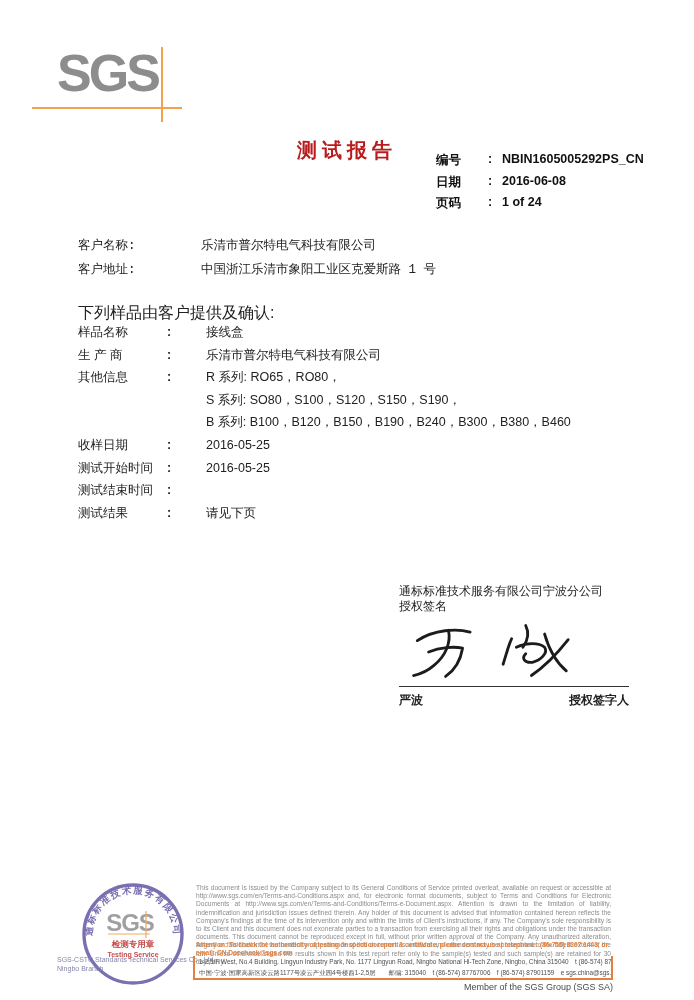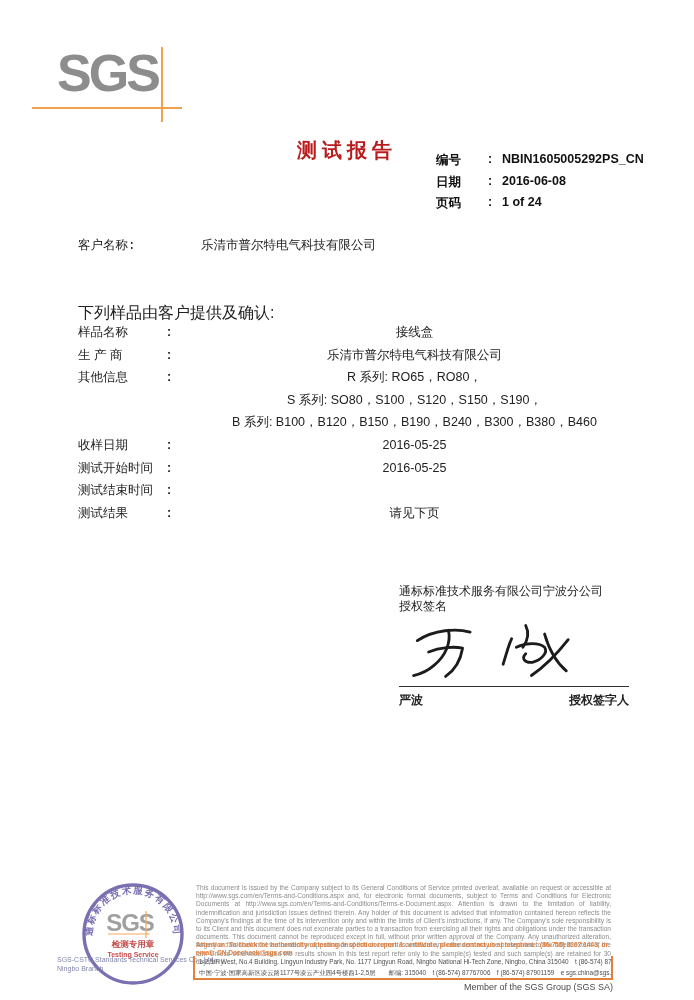--- a/index.html
+++ b/index.html
@@ -29,21 +29,21 @@
   .client { position:absolute; left:78px; top:237px; }
   .client-row { display:flex; height:24px; font-size:12.5px;font-family:Liberation Mono, monospace; }
   .client-label { width:123px; }
 
   
   .intro { position:absolute; left:78px; top:303px; font-size:16px; }
   .sample { position:absolute; left:78px; top:321px; width:545px; }
   .srow { display:flex; font-size:12.5px; line-height:22.6px; }
   .slabel { width:89px; }
   .scolon { width:39px; font-weight:bold; }
-  .svalue { flex:1;text-align:center; }
+  .svalue { flex:1; }
 
   
   .sig { position:absolute; left:399px; top:584px; width:230px; font-size:12px; color:#222; }
   .sig-company { line-height:15px; }
   .sig-label { line-height:15px; }
   .sig-image { display:block; margin:4px 0 0 6px; }
   .sig-line { border-top:1.5px solid #333; margin-top:2px; }
   .sig-names { display:flex; justify-content:space-between; font-size:12px; margin-top:5px;font-weight:bold; }
 
   
@@ -91,20 +91,24 @@
       <span class="meta-label">页码</span>
       <span class="meta-colon">:</span>
       <span class="meta-value">1 of 24</span>
     </div>
   </div>
 
   <div class="client">
     <div class="client-row">
       <span class="client-label">客户名称:</span>
       <span>乐清市普尔特电气科技有限公司</span>
+    </div>
+    <div class="client-row">
+      <span class="client-label">客户地址:</span>
+      <span>中国浙江乐清市象阳工业区克爱斯路 1 号</span>
     </div>
   </div>
 
   <div class="intro">下列样品由客户提供及确认:</div>
 
   <div class="sample">
     <div class="srow">
       <span class="slabel">样品名称</span>
       <span class="scolon">:</span>
       <span class="svalue">接线盒</span>

